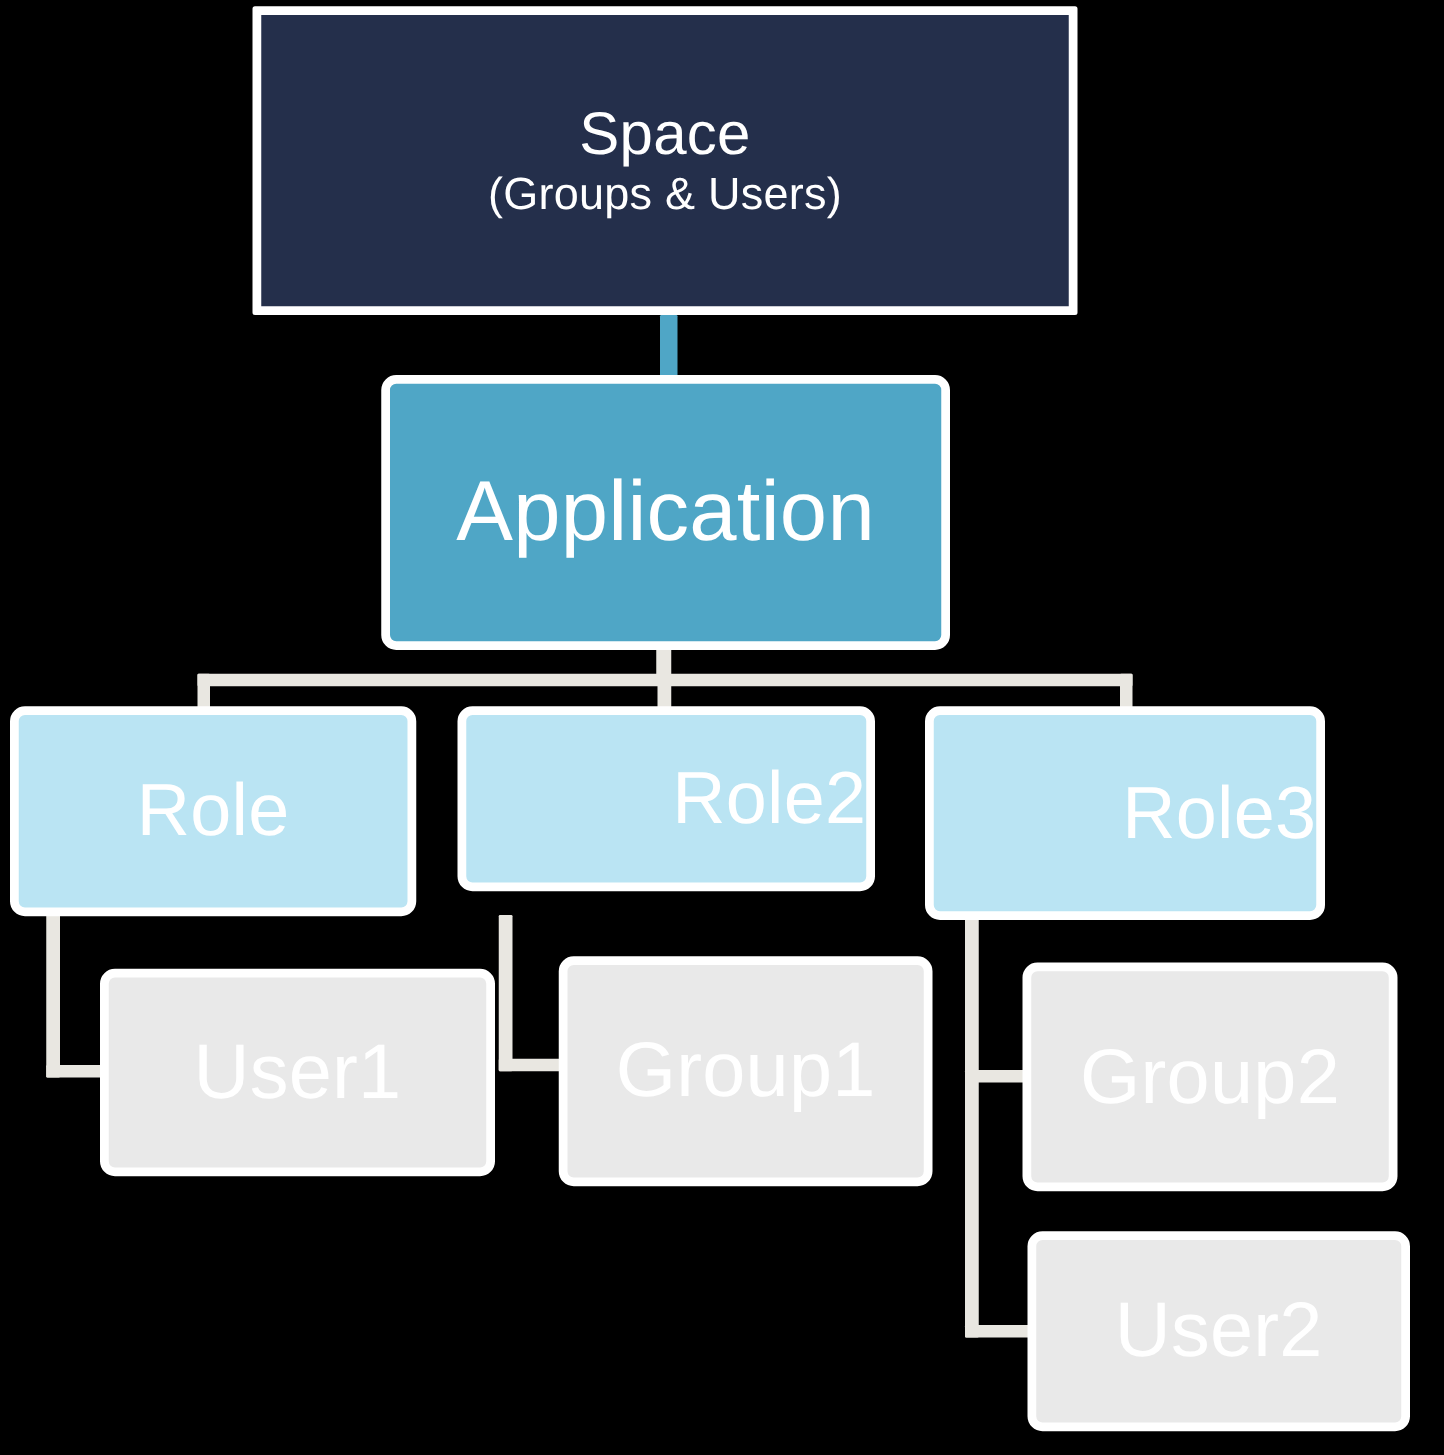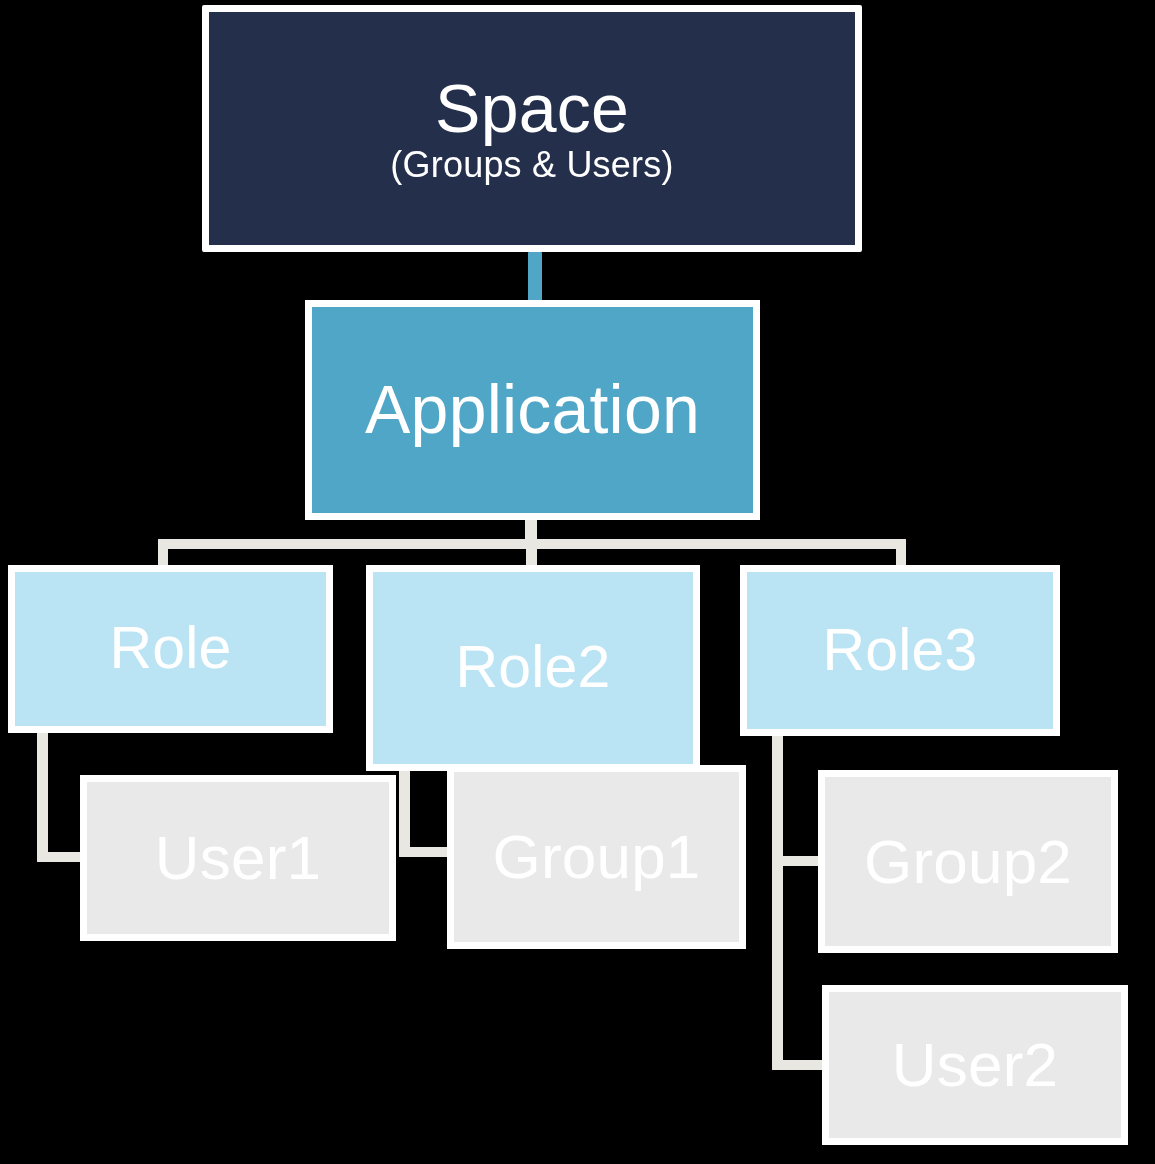--- a/index.html
+++ b/index.html
@@ -35,50 +35,50 @@
   .node {
     position: absolute;
     box-sizing: border-box;
     display: flex;
     flex-direction: column;
     align-items: center;
     justify-content: center;
     text-align: center;
     color: #ffffff;
     border: 7px solid #ffffff;
-    border-radius: 0;
+    border-radius: 12px;
     line-height: 1.05;
     overflow: hidden;
   }
 
   .node.space {
     background: #242f4b;
     border-radius: 2px;
   }
   .node.application { background: #4fa6c6; }
   .node.role        { background: #bae4f3; }
   .node.leaf        { background: #e9e9e9; }
 
   .node-title {
     display: block;
     font-weight: 400;
     letter-spacing: 0.2px;
   }
-  .space .line1 { font-size: 68px; margin-bottom: 2px; }
+  .space .line1 { font-size: 48px; margin-bottom: 2px; }
   .space .line2 { font-size: 36px; }
   .application .line1 { font-size: 68px; }
   .role .line1 { font-size: 59px; }
   .leaf .line1 { font-size: 62px; }
 
   
   #node-space       { left: 202px; top: 5px;    width: 660px;  height: 247px; }
   #node-application { left: 305px; top: 300px;  width: 455px;  height: 220px; }
   #node-role        { left: 8px;   top: 565px;  width: 325px;  height: 168px; }
-  #node-role2       { left: 366px; top: 565px;  width: 334px;  height: 206px; }
-  #node-role3       { left: 740px; top: 565px;  width: 320px;  height: 171px; }
+  #node-role2       { left: 366px; top: 565px;  width: 334px;  height: 148px; align-items: flex-end; }
+  #node-role3       { left: 740px; top: 565px;  width: 320px;  height: 171px; align-items: flex-end; }
   #node-user1       { left: 80px;  top: 775px;  width: 316px;  height: 166px; }
   #node-group1      { left: 447px; top: 765px;  width: 299px;  height: 184px; }
   #node-group2      { left: 818px; top: 770px;  width: 300px;  height: 183px; }
   #node-user2       { left: 822px; top: 985px;  width: 306px;  height: 160px; }
 </style>
 </head>
 <body>
 
 <div id="diagram-root">
 

